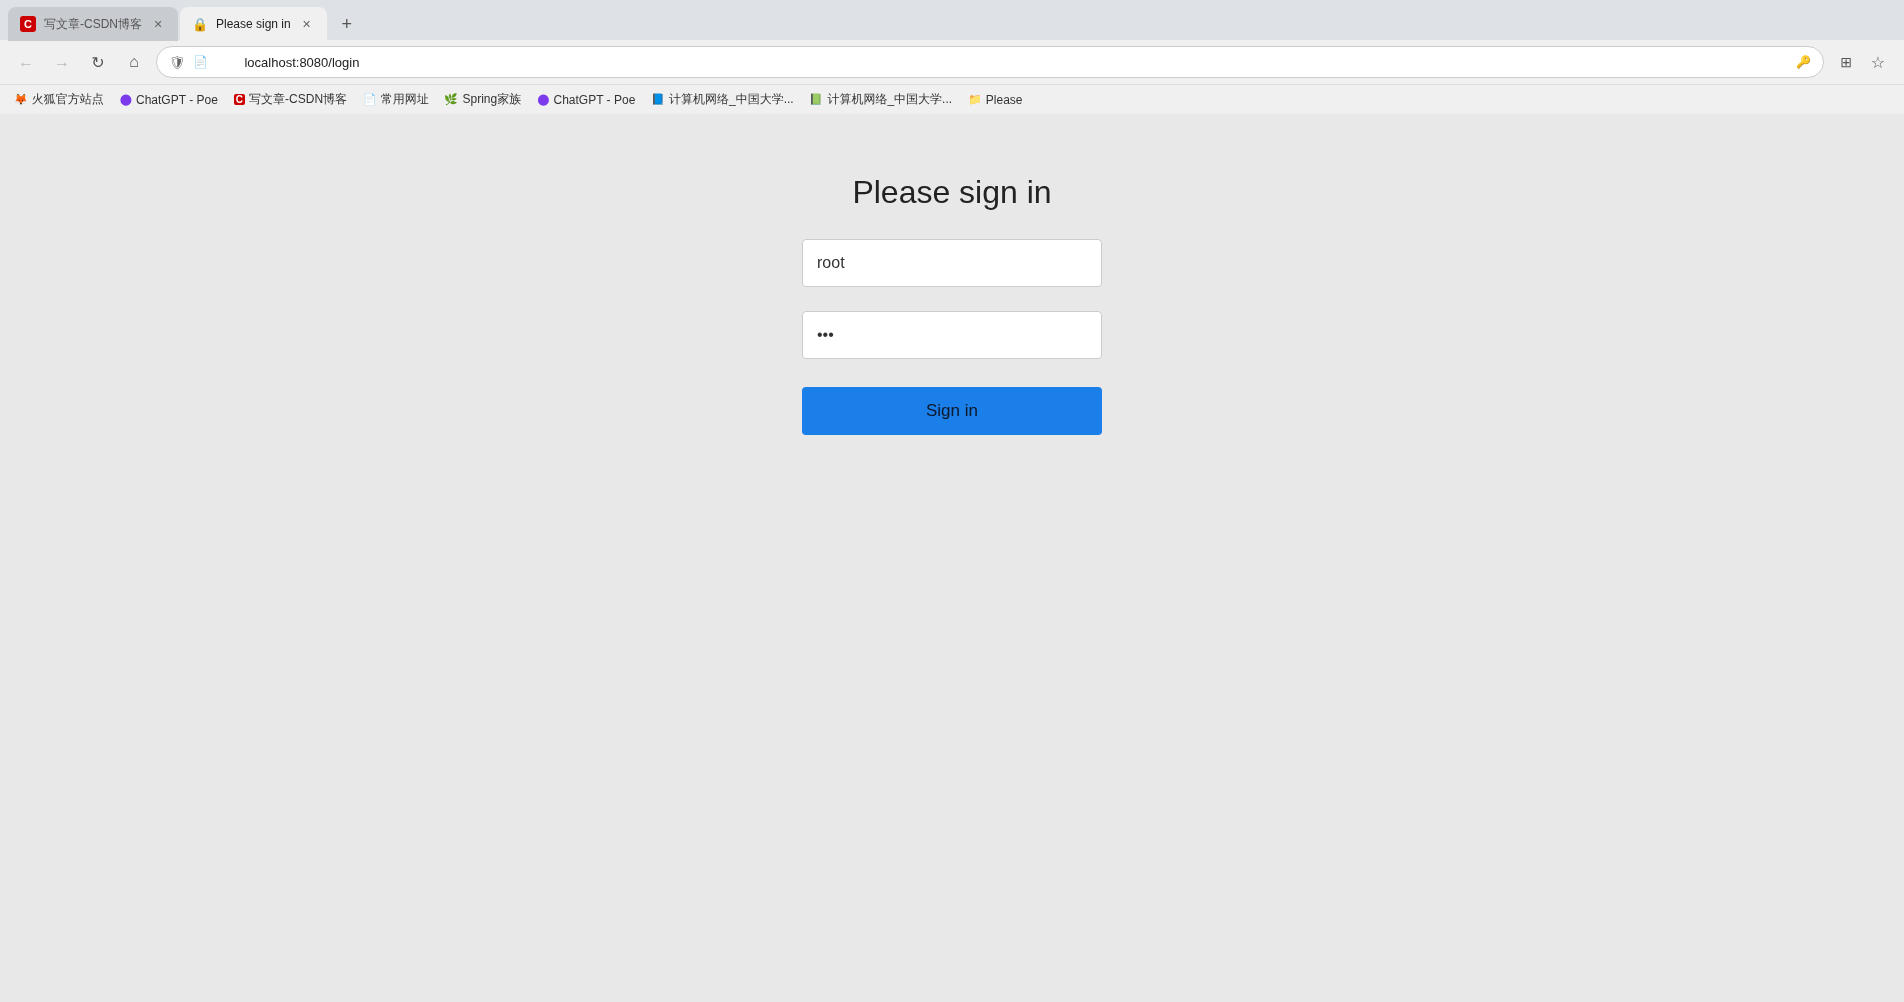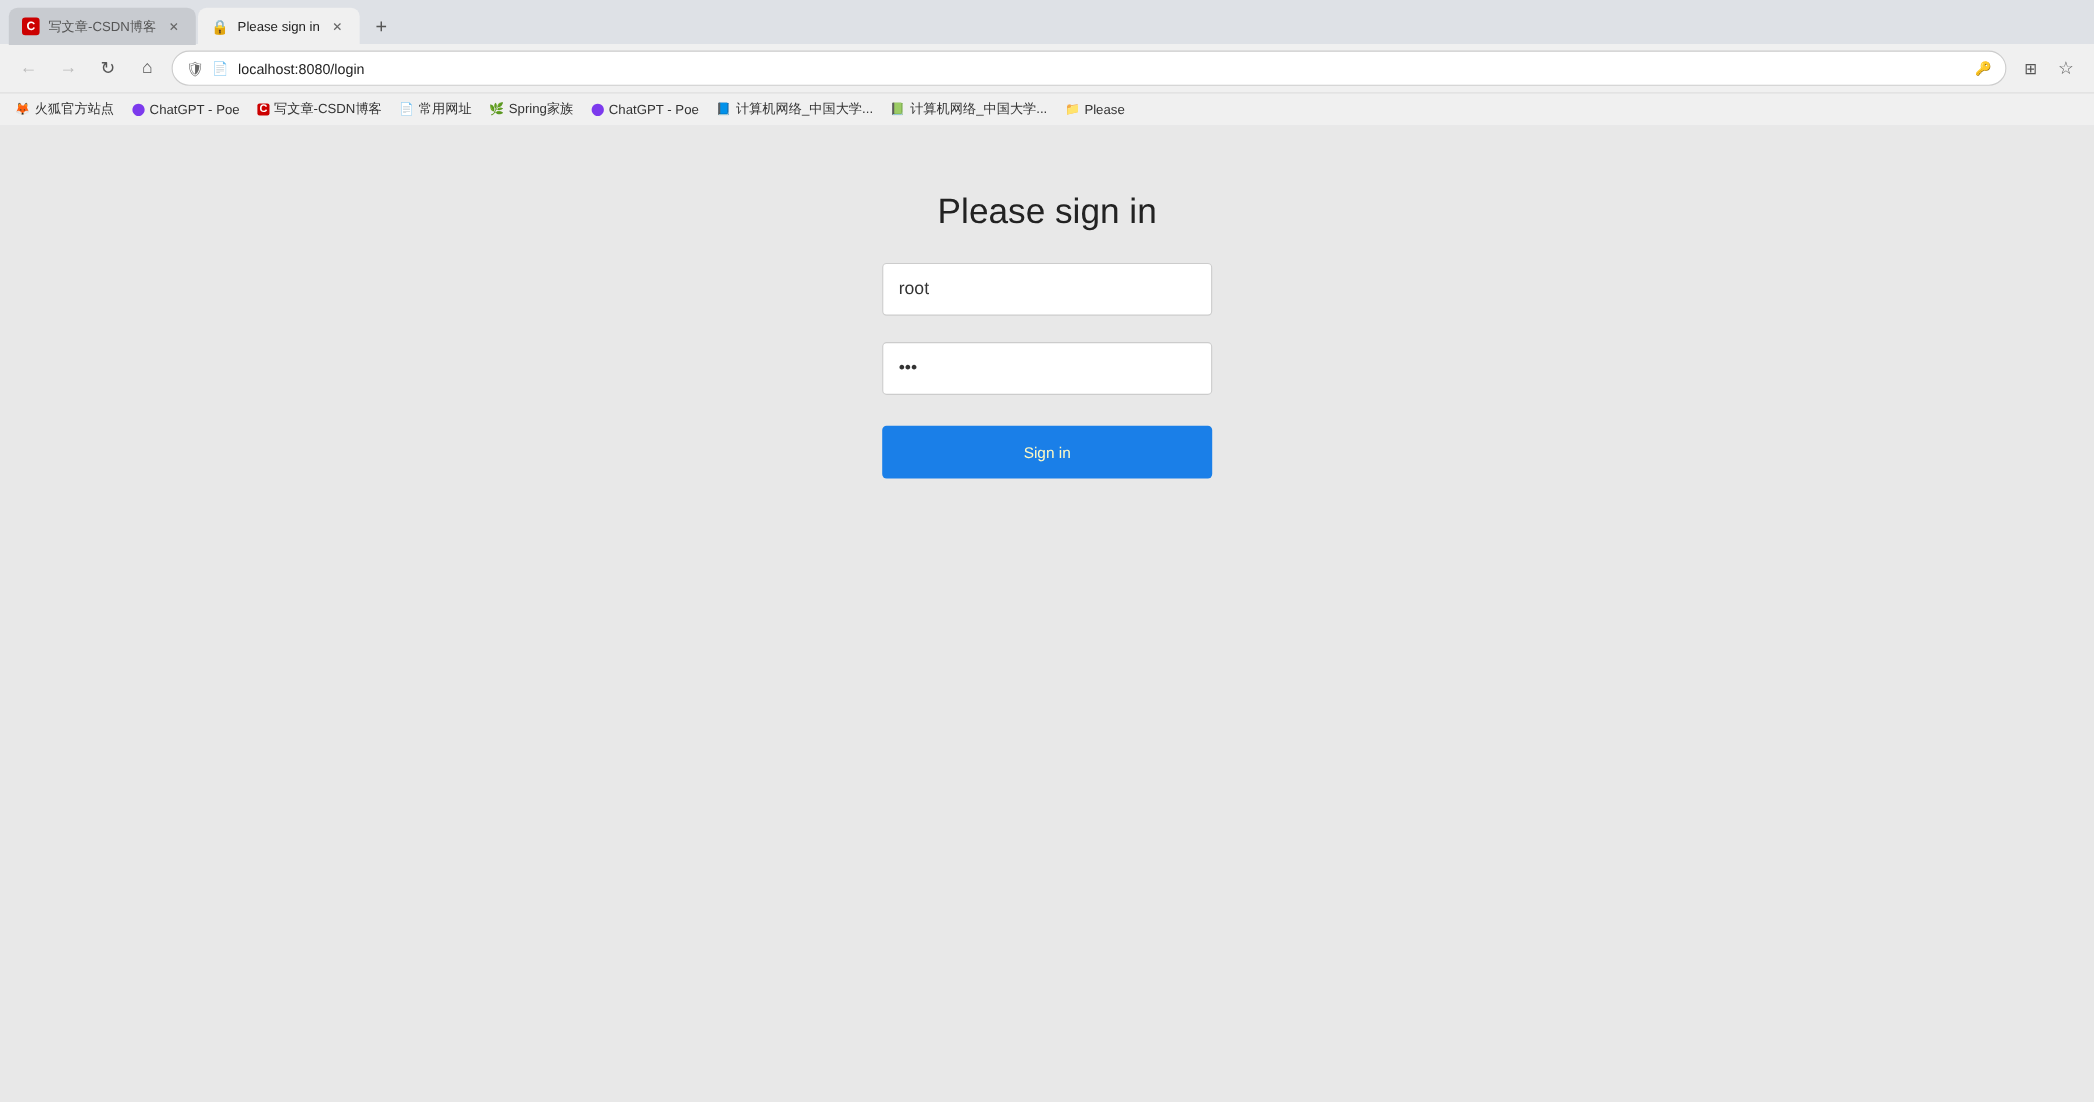--- a/index.html
+++ b/index.html
@@ -131,20 +131,21 @@
 
     .address-bar-icon {
       font-size: 13px;
       color: #666;
     }
 
     .address-url {
       font-size: 13px;
       color: #222;
       flex: 1;
+      margin-left: 28px;
     }
 
     .nav-right {
       display: flex;
       align-items: center;
       gap: 4px;
     }
 
     
     .bookmarks-bar {
@@ -208,24 +209,24 @@
       background: white;
       margin-bottom: 24px;
       outline: none;
       color: #333;
     }
 
     .login-button {
       width: 100%;
       height: 48px;
       background: #1a7fe8;
-      color: #fef9c3;
+      color: #0f172a;
       border: none;
       border-radius: 4px;
-      font-size: 14px;
+      font-size: 17px;
       cursor: pointer;
       margin-top: 4px;
     }
   </style>
 </head>
 <body>
 
 <div class="browser-chrome">
 
   <div class="tab-bar">

